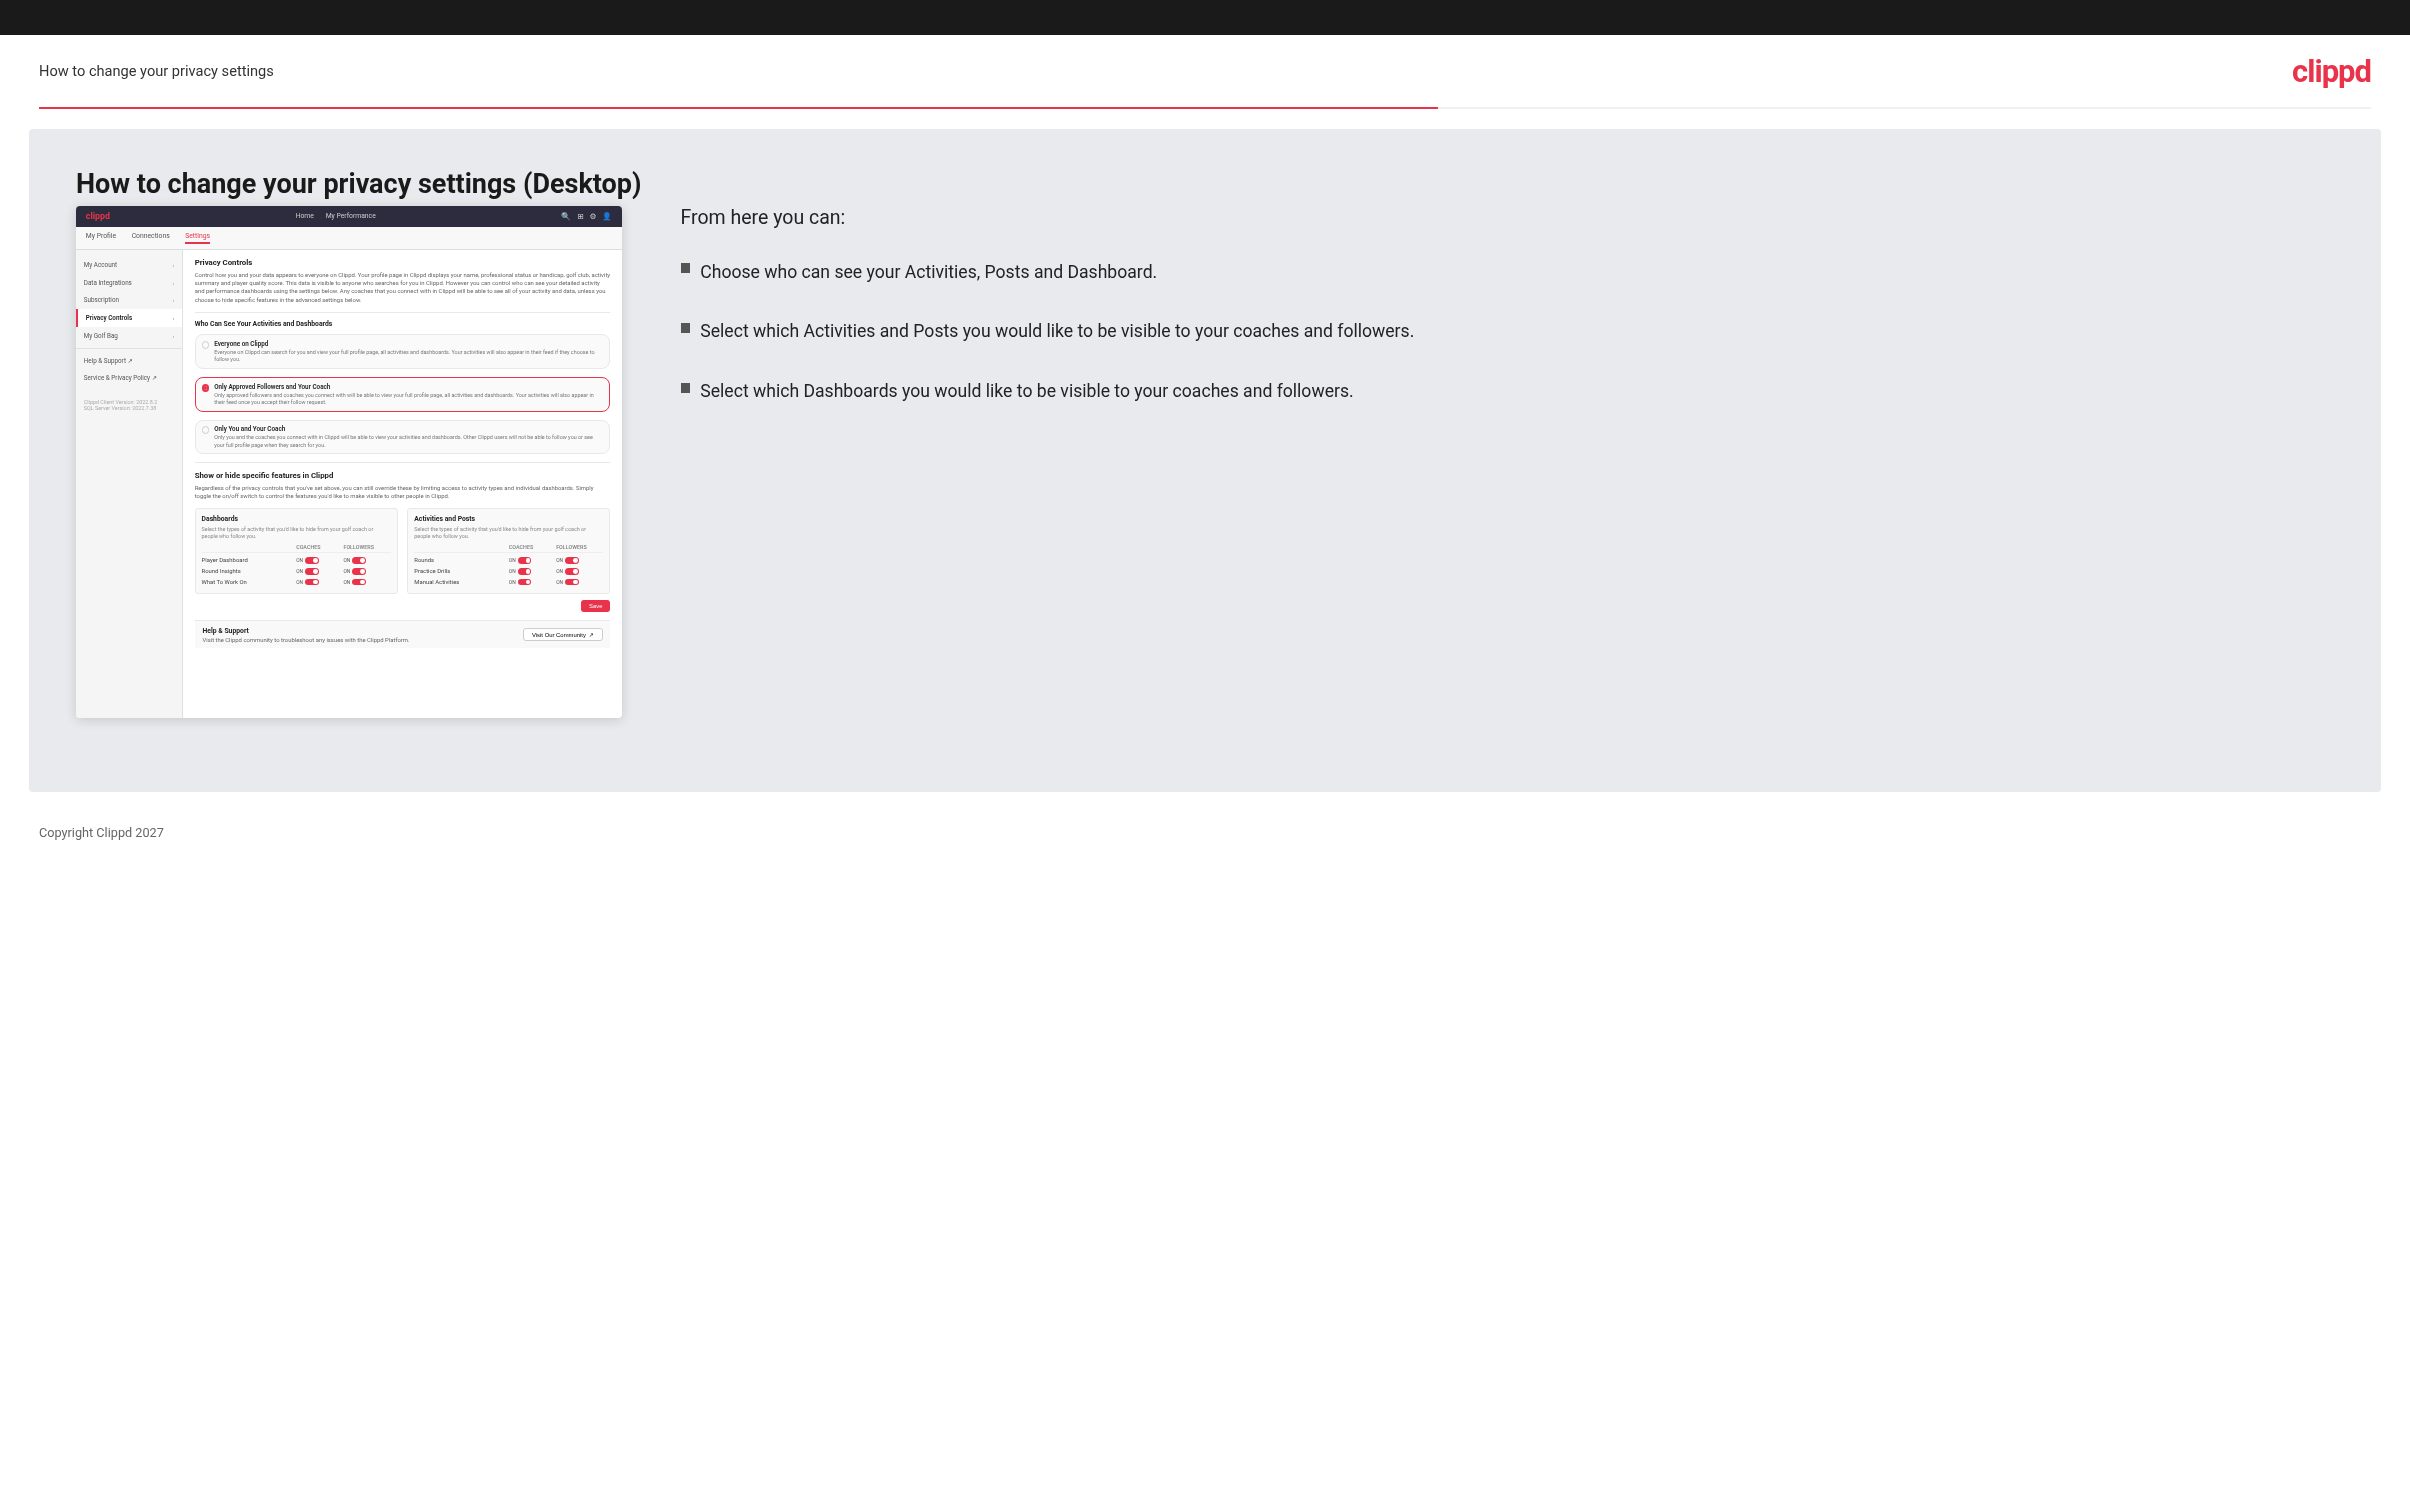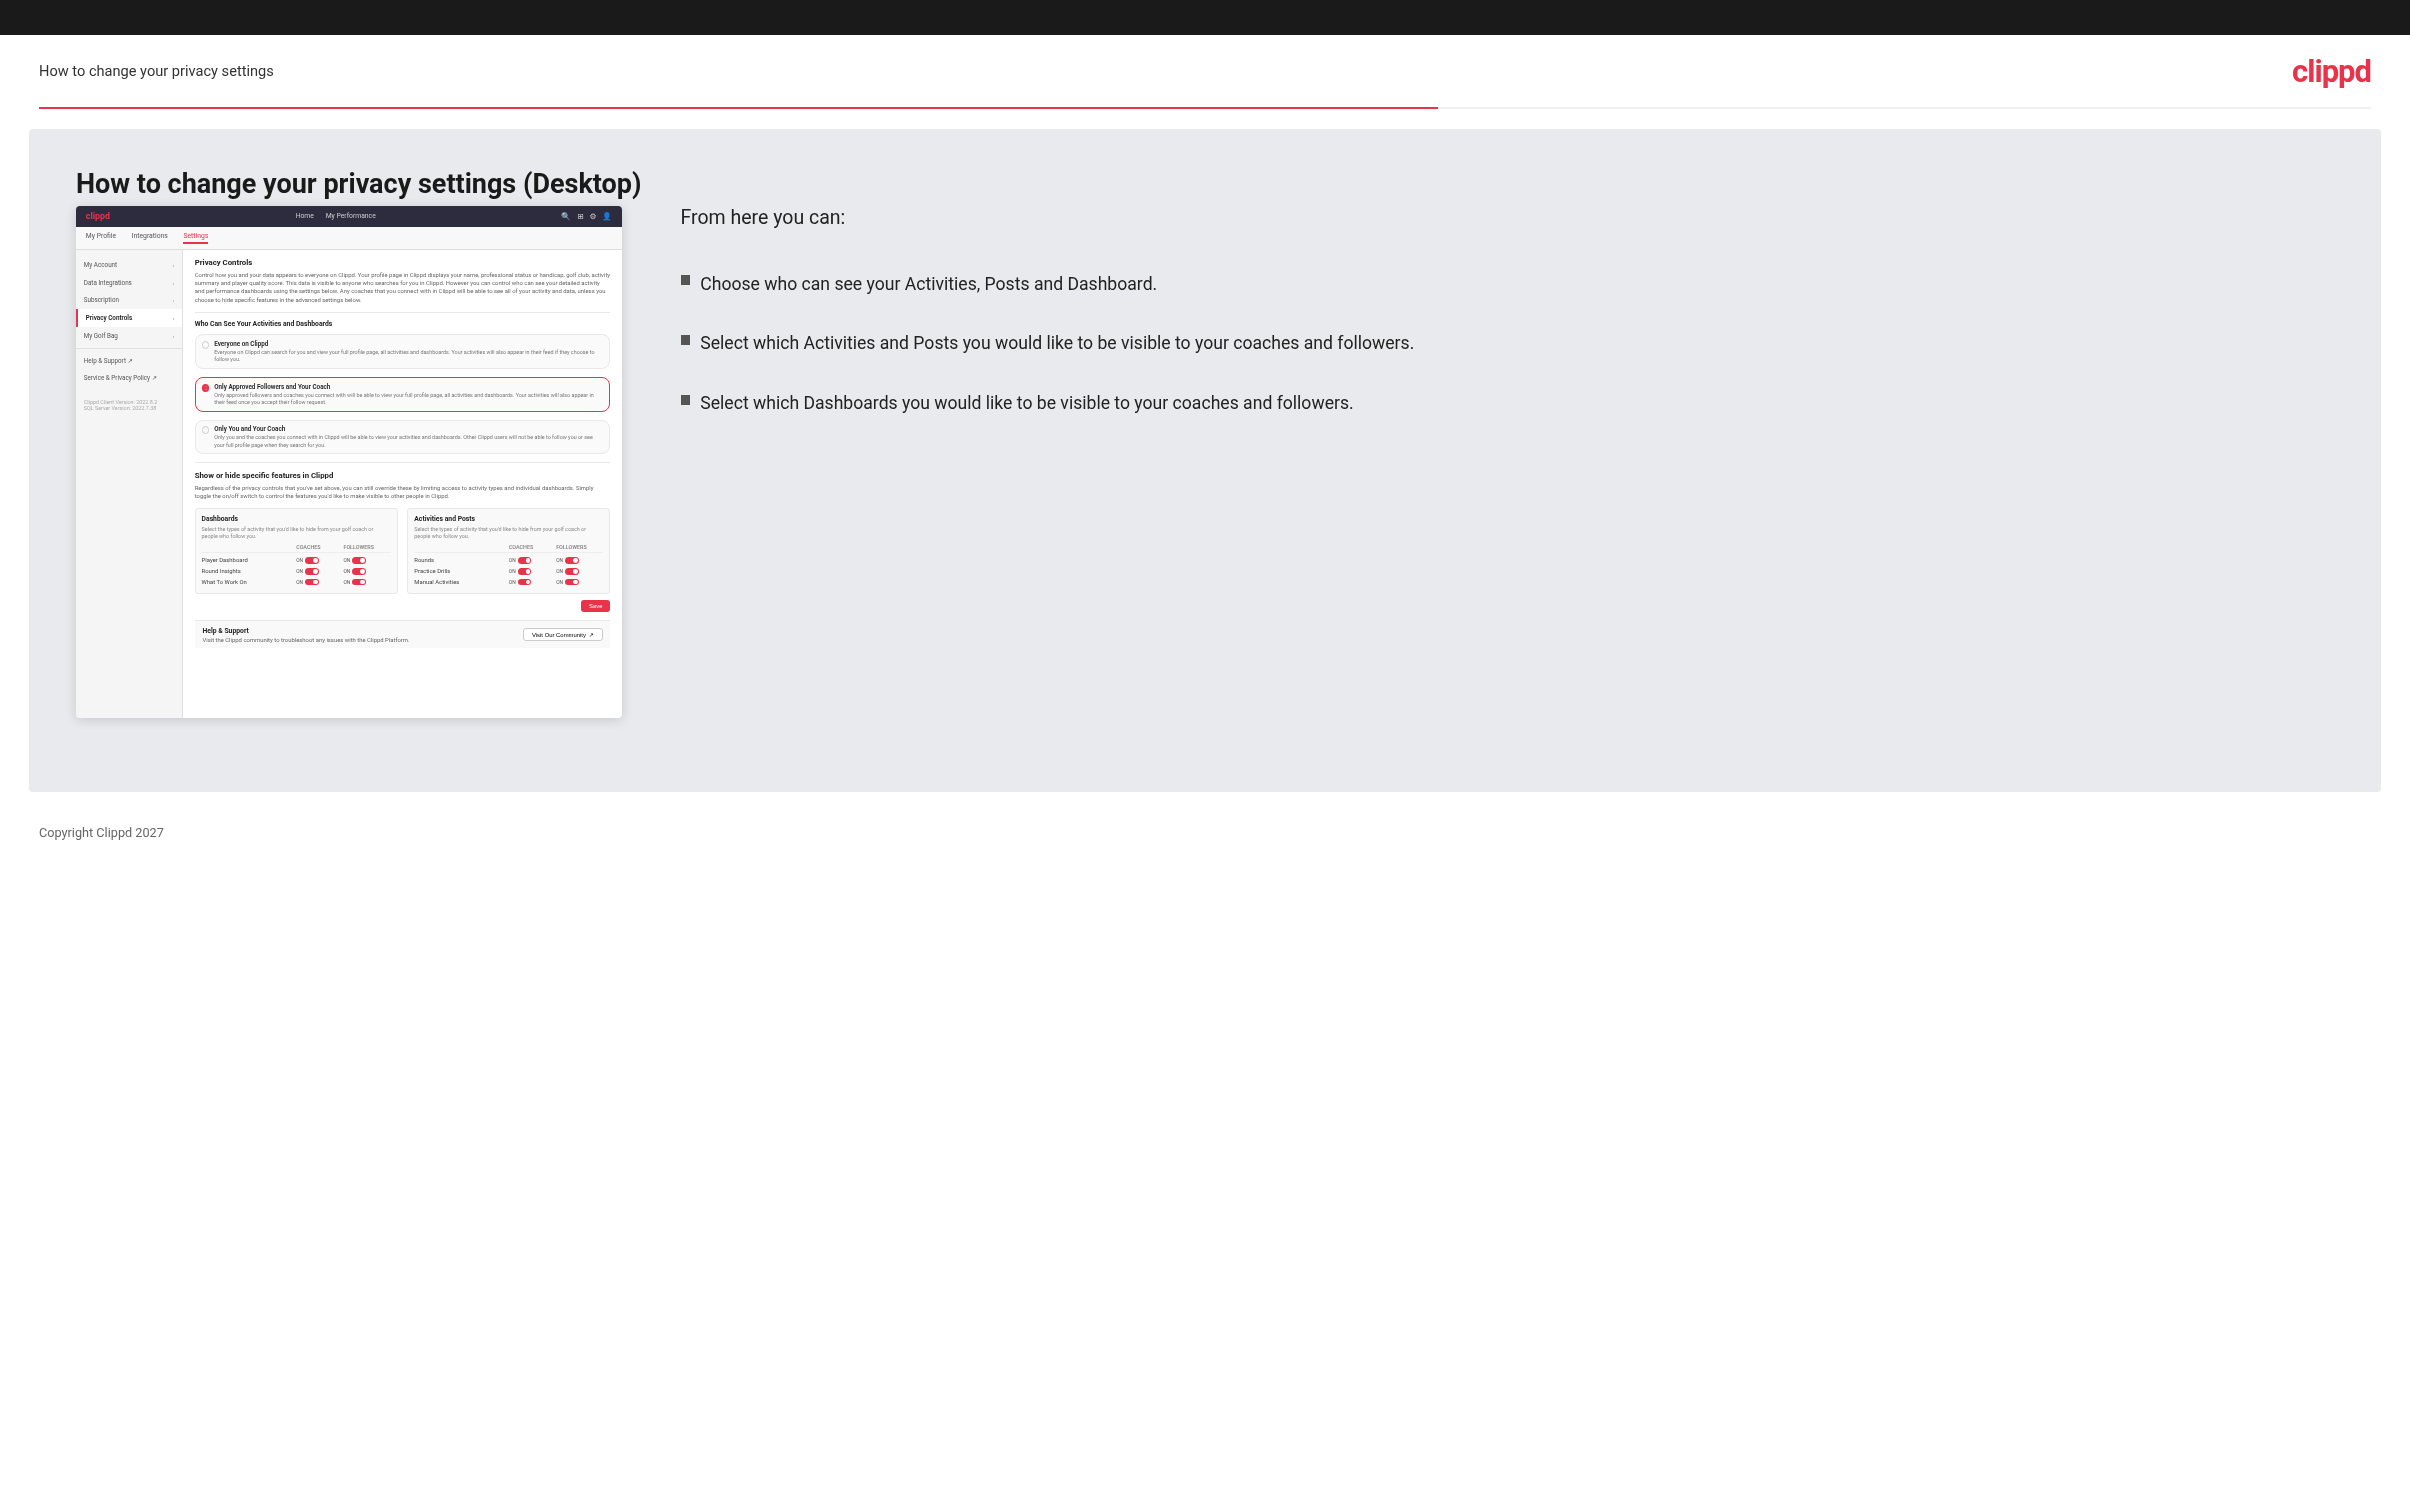--- a/index.html
+++ b/index.html
@@ -362,21 +362,21 @@
 
     
     .right-panel {
       flex: 1;
       padding-left: 19.5px;
     }
     .from-here {
       font-size: 19.5px;
       font-weight: 400;
       color: #222;
-      margin-bottom: 43px;
+      margin-bottom: 31px;
     }
     .bullet-list {
       list-style: none;
       display: flex;
       flex-direction: column;
       gap: 35px;
     }
     .bullet-item {
       display: flex;
       align-items: flex-start;
@@ -430,21 +430,21 @@
         <div class="app-nav-icons">
           <span>🔍</span>
           <span>⊞</span>
           <span>⚙</span>
           <span>👤</span>
         </div>
       </div>
 
       <div class="app-subnav">
         <span class="app-subnav-item">My Profile</span>
-        <span class="app-subnav-item">Integrations</span>
+        <span class="app-subnav-item">Connections</span>
         <span class="app-subnav-item active">Settings</span>
       </div>
 
       <div class="app-body">
 
         <div class="app-sidebar">
           <div class="app-sidebar-item">
             <span>My Account</span>
             <span class="arrow">›</span>
           </div>

